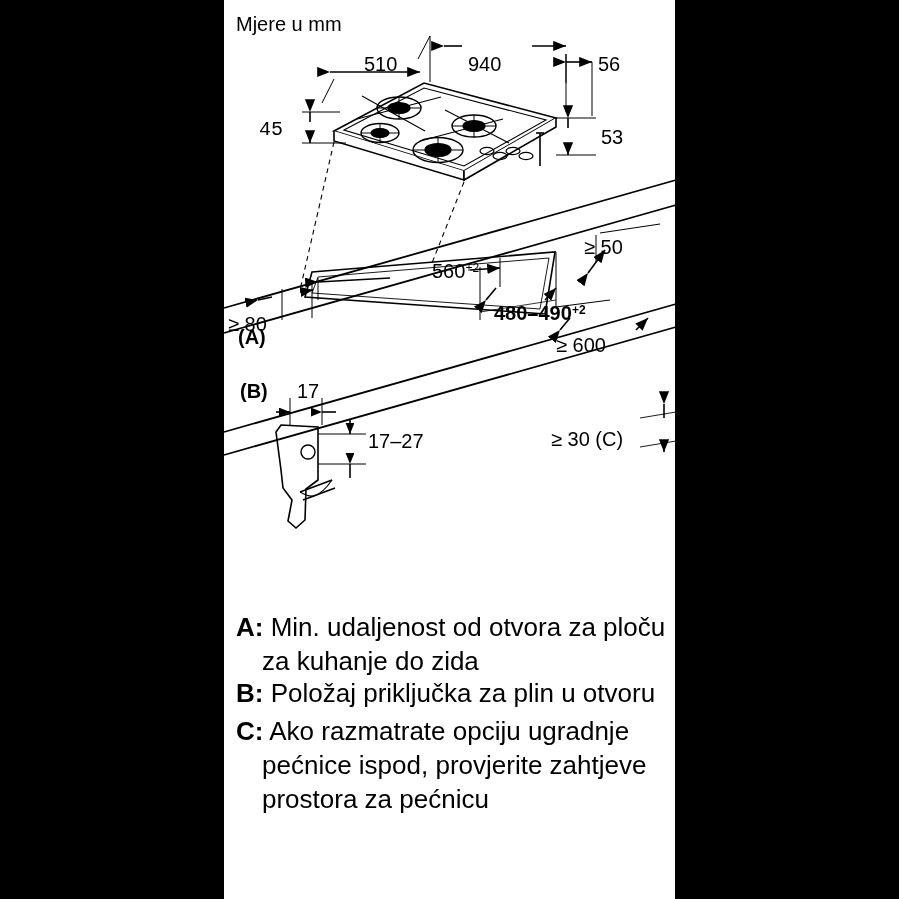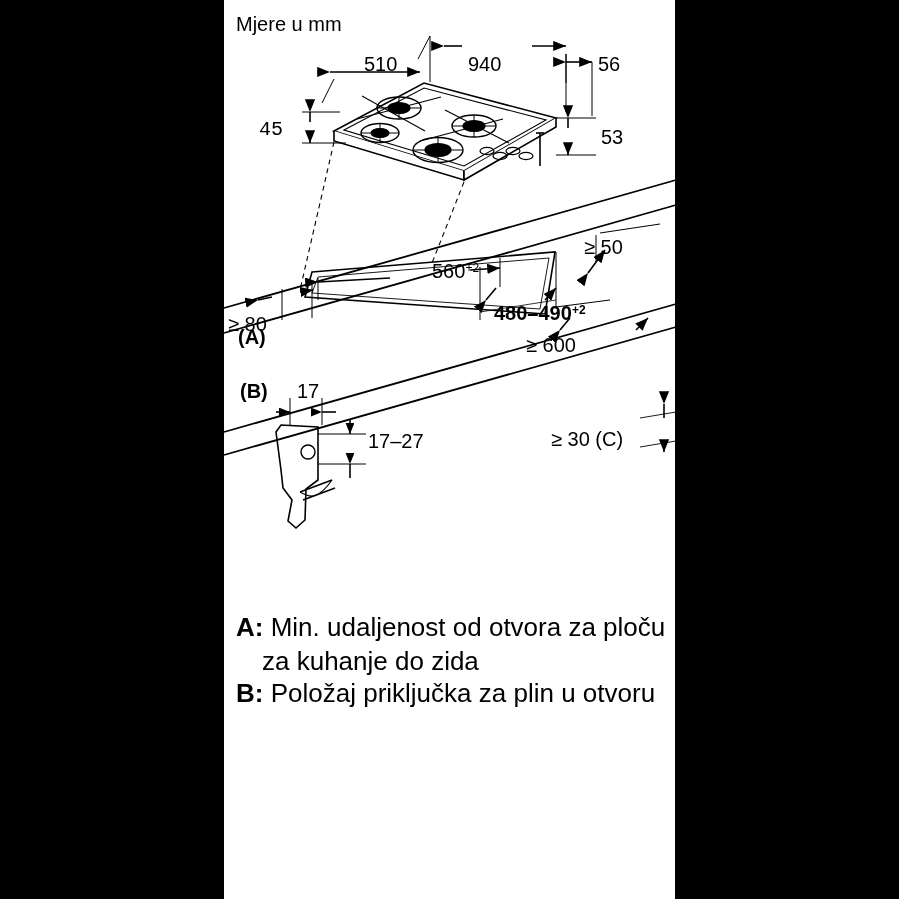--- a/index.html
+++ b/index.html
@@ -271,35 +271,39 @@
   <div class="txt" style="left:584px; top:235px;">≥ 50</div>
 
   <div style="position:absolute; left:432px; top:259px;">
     <span class="txt" style="position:static;">560</span><span class="txt sup" style="position:static;">+2</span>
   </div>
 
   <div style="position:absolute; left:494px; top:301px;font-weight:bold;">
     <span class="txt" style="position:static;">480–490</span><span class="txt sup" style="position:static;">+2</span>
   </div>
 
-  <div class="txt" style="left:526px; top:333px;">≥ 600</div>
+  <div class="txt" style="left:556px; top:333px;">≥ 600</div>
 
   <div class="txt" style="left:228px; top:312px;">≥ 80</div>
   <div class="txt bold" style="left:238px; top:325px;">(A)</div>
 
   <div class="txt bold" style="left:240px; top:379px;">(B)</div>
   <div class="txt" style="left:297px; top:379px;">17</div>
   <div class="txt" style="left:368px; top:429px;">17–27</div>
 
   <div class="txt" style="left:551px; top:427px;">≥ 30 (C)</div>
 
   <div class="note hang" style="left:236px; top:611px;">
     <span class="lbl">A:</span>
     <span class="body">Min. udaljenost od otvora za ploču za kuhanje do zida</span>
   </div>
 
   <div class="note hang" style="left:236px; top:677px;">
     <span class="lbl">B:</span>
     <span class="body">Položaj priključka za plin u otvoru</span>
   </div>
 
+  <div class="note hang" style="left:236px; top:715px; width:405px;">
+    <span class="lbl">C:</span>
+    <span class="body">Ako razmatrate opciju ugradnje pećnice ispod, provjerite zahtjeve prostora za pećnicu</span>
+  </div>
 
 </div>
 
 </body></html>

